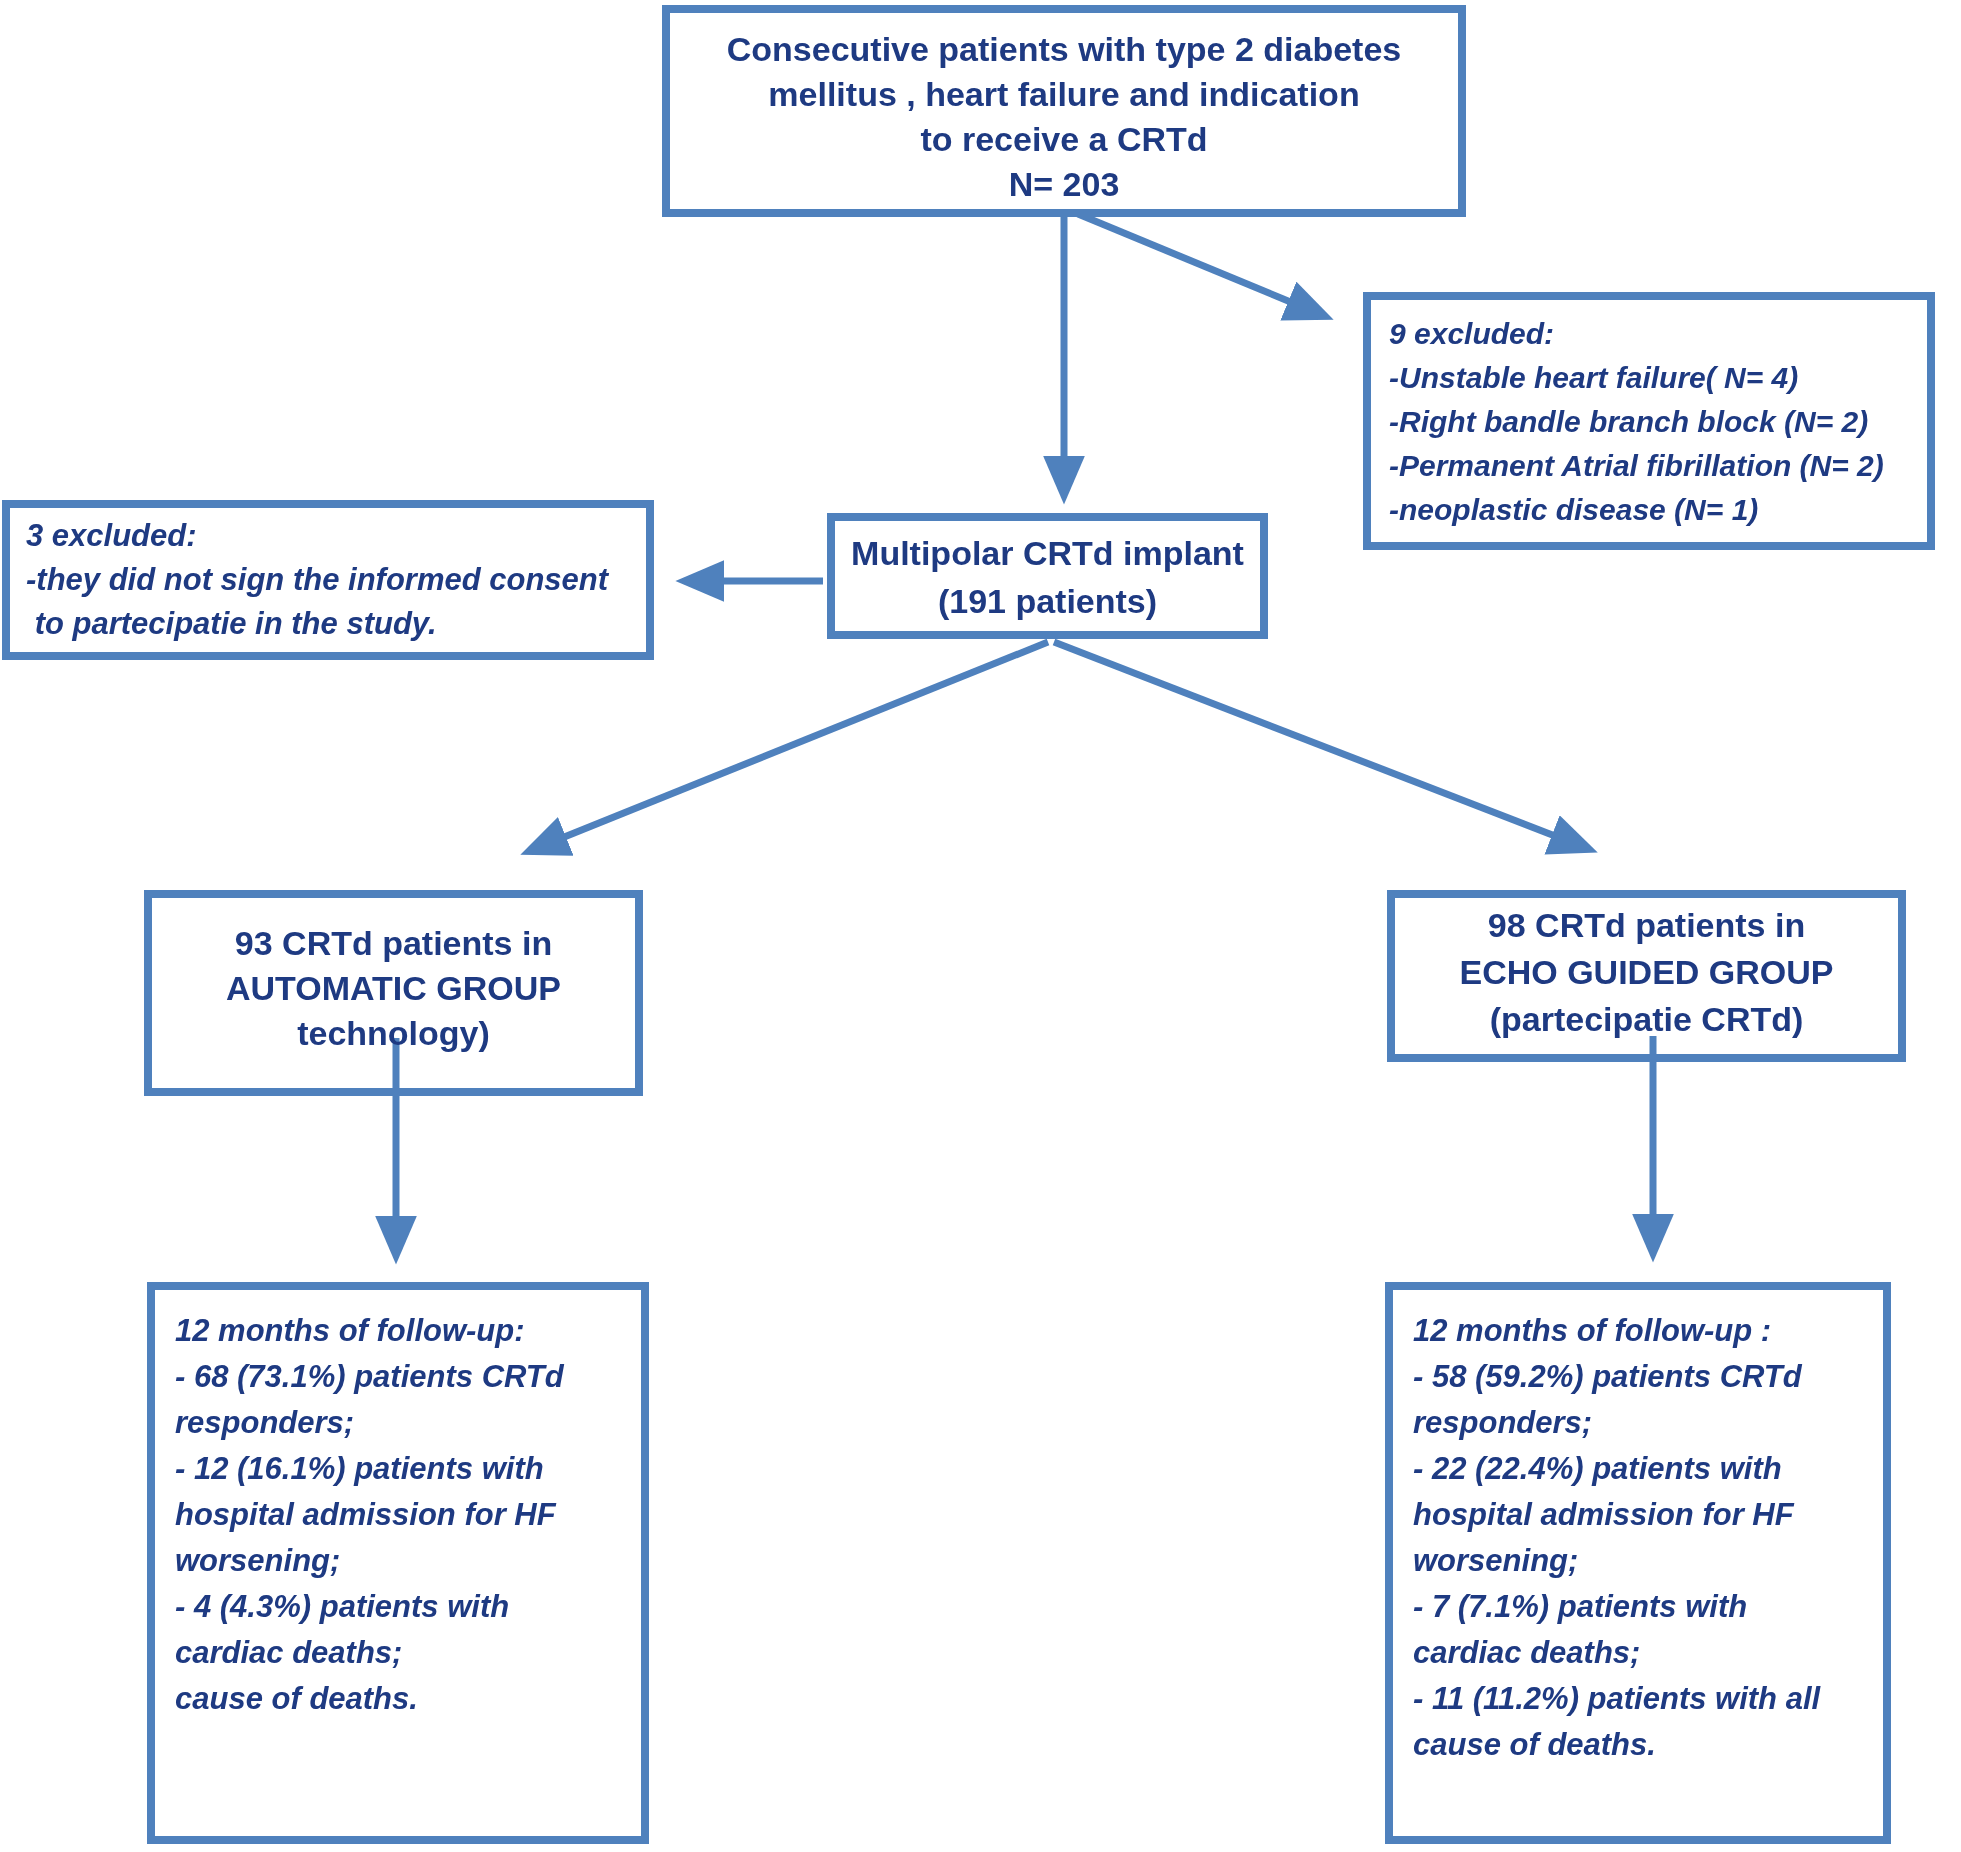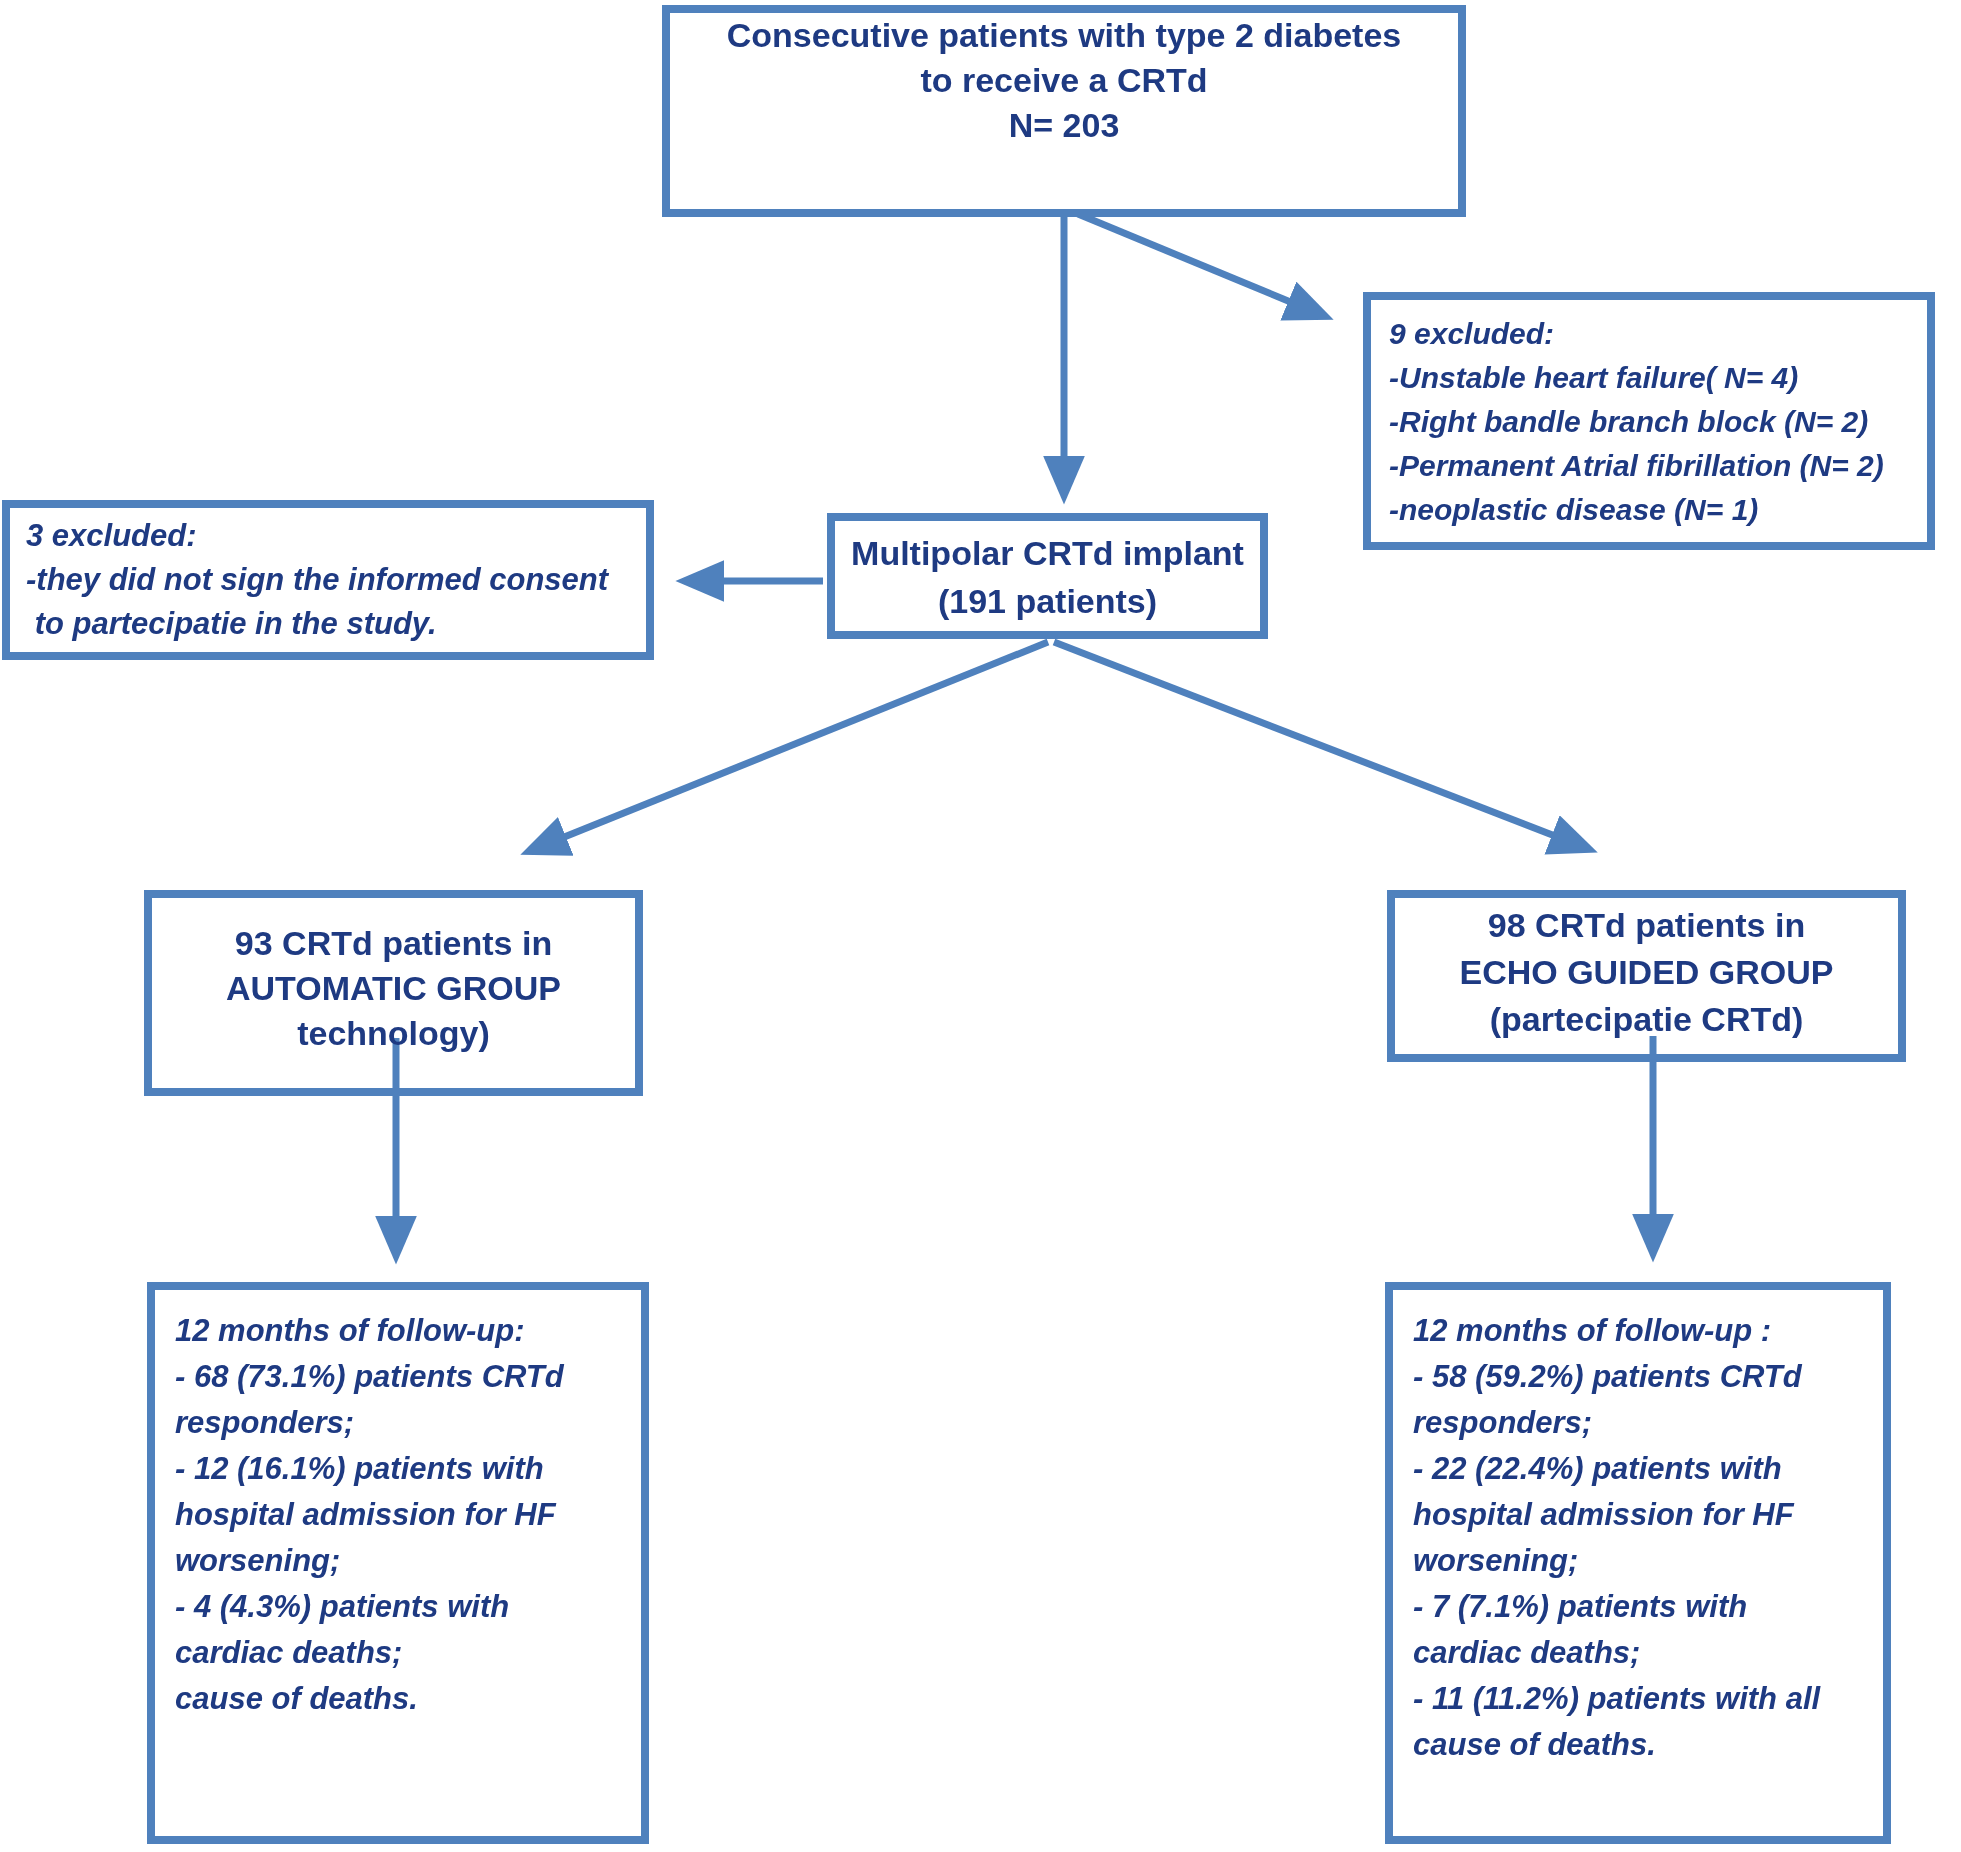--- a/index.html
+++ b/index.html
@@ -32,21 +32,21 @@
     box-sizing:border-box;
     border:8px solid var(--line);
     background:transparent;
     color:var(--text);
     font-weight:bold;
   }
   .fbox .ln{ white-space:pre-wrap; }
   .center-text{ text-align:center; }
   .left-text{ text-align:left;font-style:italic; }
 
-  #enrollment-box{ left:662px; top:5px; width:804px; height:212px; 
+  #enrollment-box{ left:662px; top:5px; width:804px; height:212px; padding-top:14px;
                    font-size:34px; line-height:45px; }
   #excluded-right-box{ left:1363px; top:292px; width:572px; height:258px;
                    padding:12px 14px 0 18px; font-size:30px; line-height:44px; }
   #excluded-left-box{ left:2px; top:500px; width:652px; height:160px;
                    padding:6px 10px 0 16px; font-size:31px; line-height:44px; }
   #implant-box{ left:827px; top:513px; width:441px; height:126px; padding-top:8px;
                    font-size:34px; line-height:48px; }
   #automatic-group-box{ left:144px; top:890px; width:499px; height:206px; padding-top:23px;
                    font-size:34px; line-height:45px; }
   #echo-group-box{ left:1387px; top:890px; width:519px; height:172px; padding-top:4px;
@@ -71,20 +71,21 @@
     <line class="arrow" x1="1078" y1="214" x2="1322" y2="315" marker-end="url(#ah)"></line>
     <line class="arrow" x1="823" y1="581" x2="688" y2="581" marker-end="url(#ah)"></line>
     <line class="arrow" x1="1048" y1="642" x2="532" y2="850" marker-end="url(#ah)"></line>
     <line class="arrow" x1="1054" y1="642" x2="1586" y2="848" marker-end="url(#ah)"></line>
     <line class="arrow" x1="396" y1="1038" x2="396" y2="1252" marker-end="url(#ah)"></line>
     <line class="arrow" x1="1653" y1="1036" x2="1653" y2="1250" marker-end="url(#ah)"></line>
   </svg>
 
   <div id="enrollment-box" class="fbox center-text">
     <div class="ln">Consecutive patients with type 2 diabetes</div>
+    <div class="ln">mellitus , heart failure and indication</div>
     <div class="ln">to receive a CRTd</div>
     <div class="ln">N= 203</div>
   </div>
 
   <div id="excluded-right-box" class="fbox left-text">
     <div class="ln">9 excluded:</div>
     <div class="ln">-Unstable heart failure( N= 4)</div>
     <div class="ln">-Right bandle branch block (N= 2)</div>
     <div class="ln">-Permanent Atrial fibrillation (N= 2)</div>
     <div class="ln">-neoplastic disease (N= 1)</div>

